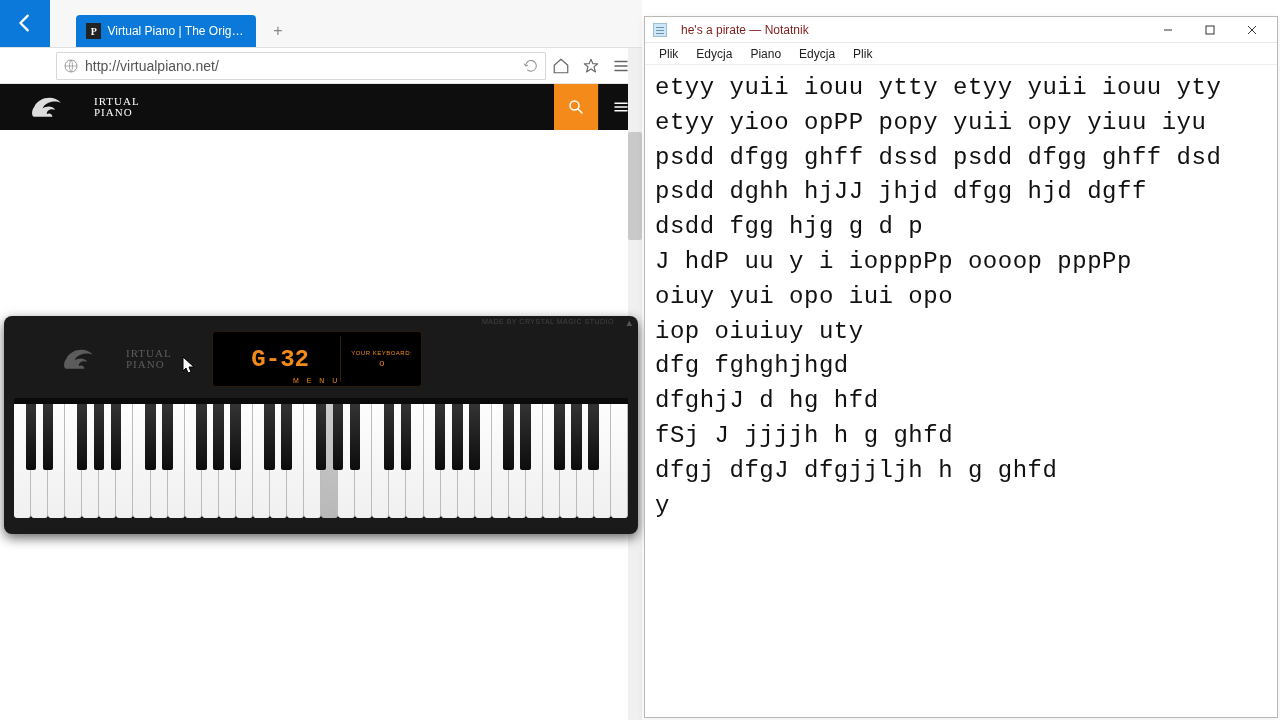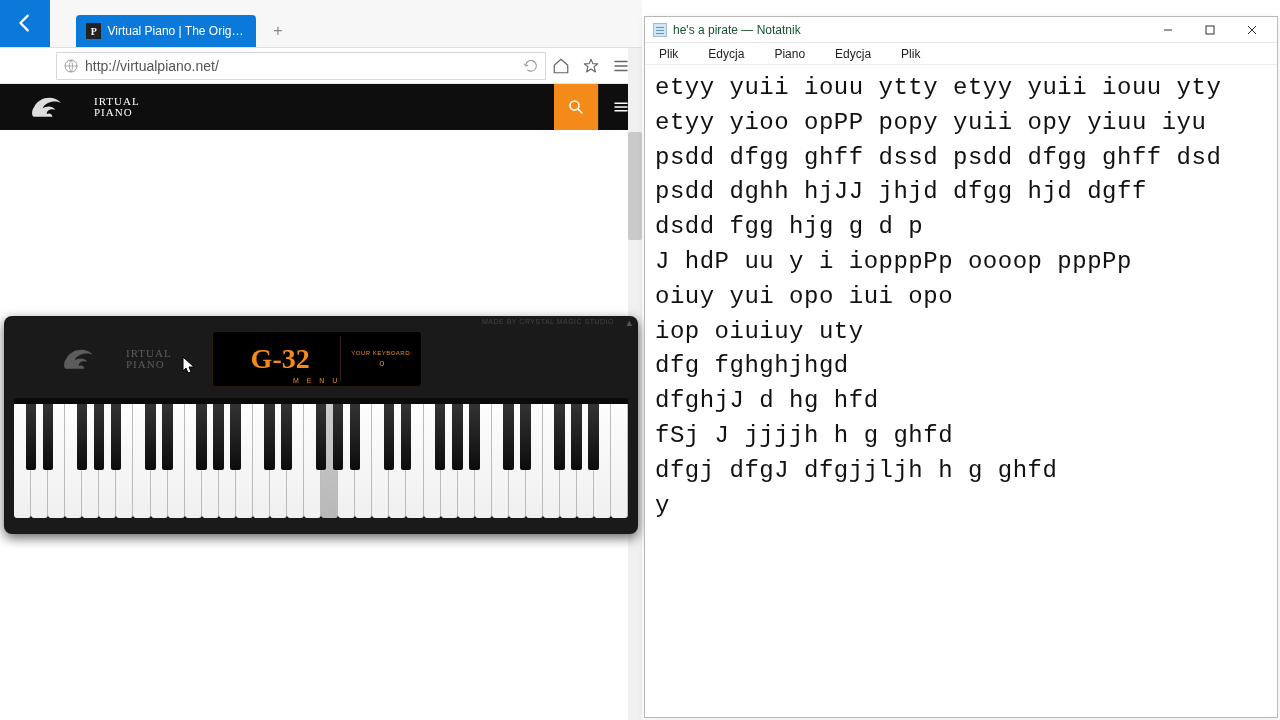--- a/index.html
+++ b/index.html
@@ -32,21 +32,21 @@
 .menu-btn { width: 44px; background: #0e0e0e; display: flex; align-items: center; justify-content: center; cursor: pointer; border-left: 1px solid #222; }
 
 .page-white { height: 186px; background: #fff; }
 
 
 .piano-wrap { margin: 0 4px; background: #1a1a1a; border-radius: 8px; box-shadow: 0 4px 12px rgba(0,0,0,0.6); padding: 10px 10px 14px; position: relative; height: 218px; }
 .piano-top { height: 66px; display: flex; align-items: center; position: relative; }
 .piano-logo { margin-left: 48px; opacity: 0.6; }
 .lcd { margin-left: 40px; width: 210px; height: 56px; background: #000; border: 1px solid #2a1a0a; border-radius: 4px; display: flex; align-items: center; padding: 4px 8px; gap: 10px; position: relative; }
 .lcd-left { flex: 1; display: flex; align-items: center; justify-content: center; border-right: 1px solid #332211; height: 100%; }
-.lcd-note { color: #f48a1a; font-family: Liberation Serif, serif; font-size: 28px; font-weight: bold; }
+.lcd-note { color: #f48a1a; font-family: Liberation Mono, monospace; font-size: 24px; font-weight: bold; }
 .lcd-right { width: 62px; text-align: center; }
 .lcd-your { color: #f48a1a; font-size: 6px; letter-spacing: 0.5px; }
 .lcd-key { color: #f48a1a; font-size: 9px; margin-top: 2px; }
 .lcd-menu { position: absolute; bottom: 2px; left: 50%; transform: translateX(-50%); color: #f48a1a; font-size: 7px; letter-spacing: 3px; }
 .piano-credit { position: absolute; right: 24px; top: 2px; color: #444; font-size: 7px; letter-spacing: 0.5px; }
 .collapse-dot { position: absolute; right: 6px; top: 0; color: #555; font-size: 11px; cursor: pointer; }
 
 .keyboard { position: relative; height: 120px; margin-top: 6px; background: #000; border-top: 6px solid #0a0a0a; border-radius: 2px; }
 .white-keys { display: flex; height: 100%; }
 .white-key { flex: 1; background: linear-gradient(#fdfdfd,#f0f0f0); border-right: 1px solid #bbb; border-radius: 0 0 3px 3px; cursor: pointer; }
@@ -58,24 +58,24 @@
 
 
 .browser-scroll { position: absolute; right: 0; top: 84px; width: 14px; height: 108px; background: #c9c9c9; border-radius: 2px; }
 .browser-scroll-track { position: absolute; right: 0; top: 48px; width: 14px; bottom: 0; background: #f0f0f0; }
 
 
 .notepad { position: absolute; left: 644px; top: 16px; width: 634px; height: 702px; background: #fff; border: 1px solid #b9b9b9; box-shadow: 0 2px 8px rgba(0,0,0,0.08); }
 .np-title { height: 26px; display: flex; align-items: center; padding: 0 4px 0 8px; background: #fff; border-bottom: 1px solid #e8e8e8; }
 .np-title-icon { width: 14px; height: 14px; background: #cfe6f7; border: 1px solid #9dbfd6; margin-right: 6px; position: relative; }
 .np-title-icon::after { content: ""; position: absolute; left: 2px; top: 3px; right: 2px; border-top: 1px solid #6a93ad; box-shadow: 0 3px 0 #6a93ad, 0 6px 0 #6a93ad; }
-.np-title-text { font-size: 12px; color: #14532d; flex: 1; }
+.np-title-text { font-size: 12px; color: #7f1d1d; flex: 1; margin-left: 8px; }
 .np-win-btns { display: flex; }
 .np-win-btn { width: 42px; height: 20px; display: flex; align-items: center; justify-content: center; color: #444; cursor: pointer; font-size: 11px; }
-.np-menu { height: 22px; display: flex; align-items: center; padding: 0 6px; gap: 14px; border-bottom: 1px solid #eee; }
+.np-menu { height: 22px; display: flex; align-items: center; padding: 0 6px; gap: 2px; border-bottom: 1px solid #eee; }
 .np-menu-item { padding: 2px 8px; font-size: 12px; color: #222; cursor: pointer; }
 .np-body { padding: 6px 10px; font-family: Consolas, "Courier New", monospace; font-size: 24px; line-height: 1.45; color: #111; white-space: pre-wrap; word-break: break-word; letter-spacing: 0.5px; }
 </style>
 </head>
 <body>
 
 <div class="browser">
 
   <div class="tabbar">
     <div class="back-btn">

